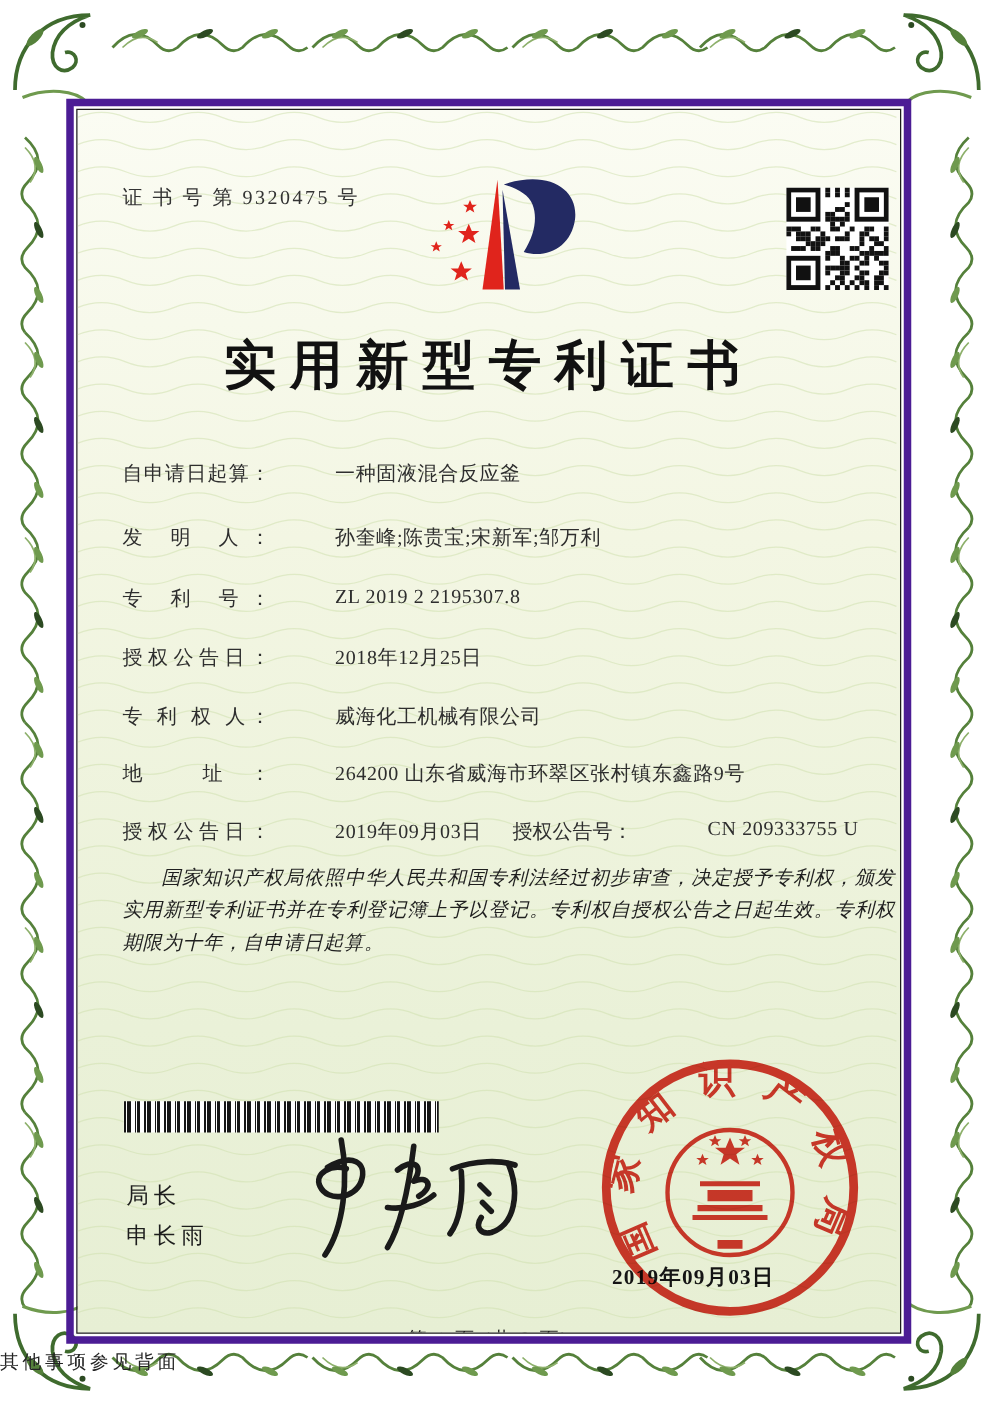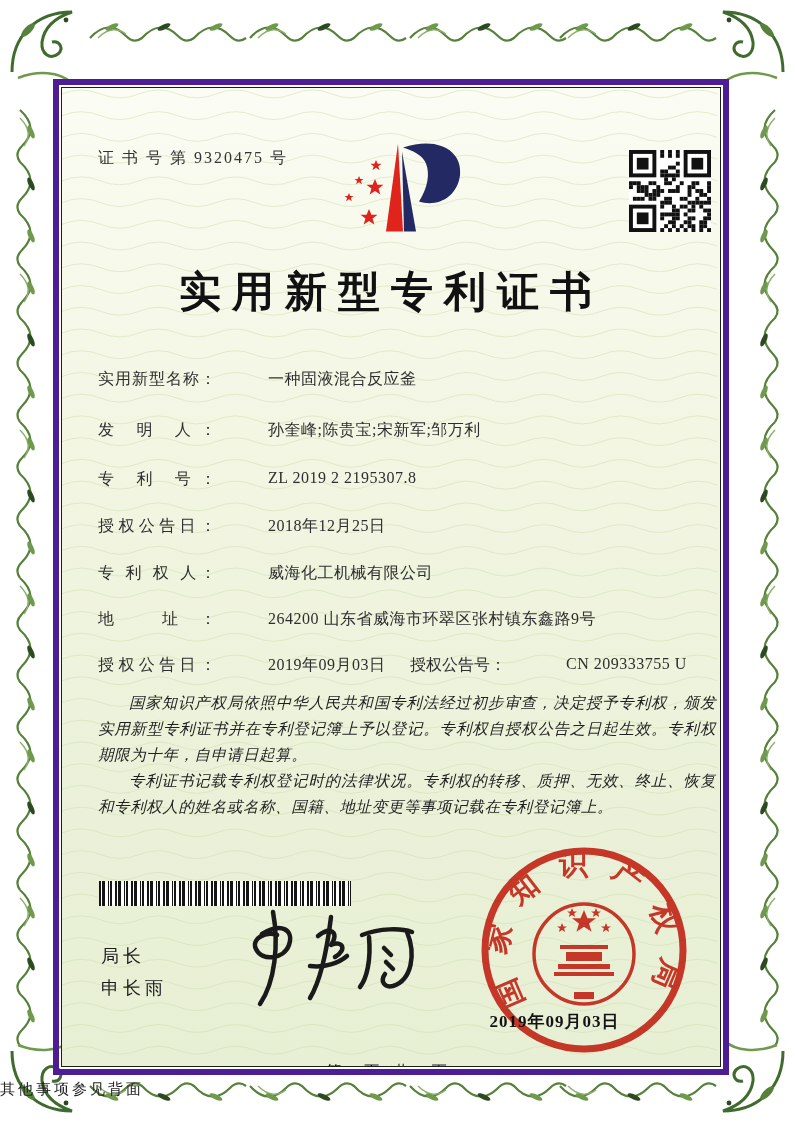--- a/index.html
+++ b/index.html
@@ -307,21 +307,21 @@
               <rect x="64" y="80" width="4" height="4"></rect>
               <rect x="72" y="80" width="4" height="4"></rect>
               <rect x="80" y="80" width="4" height="4"></rect>
             </g>
         </svg>
 
         <div class="title">实用新型专利证书</div>
 
         <div class="fields">
           <div class="f-row" style="top:281px">
-            <span class="f-label">实用新型名称：</span>
+            <span class="f-label">自申请日起算：</span>
             <span class="f-value">一种固液混合反应釜</span>
           </div>
           <div class="f-row" style="top:332px">
             <span class="f-label">发 明 人：</span>
             <span class="f-value">孙奎峰;陈贵宝;宋新军;邹万利</span>
           </div>
           <div class="f-row" style="top:381px">
             <span class="f-label">专 利 号：</span>
             <span class="f-value">ZL 2019 2 2195307.8</span>
           </div>
@@ -342,21 +342,20 @@
             <span class="f-value">2019年09月03日</span>
             <span class="f-pair2">
               <span class="f-label">授权公告号：</span>
               <span class="f-value">CN 209333755 U</span>
             </span>
           </div>
         </div>
 
         <div class="paras">
           <p>国家知识产权局依照中华人民共和国专利法经过初步审查，决定授予专利权，颁发实用新型专利证书并在专利登记簿上予以登记。专利权自授权公告之日起生效。专利权期限为十年，自申请日起算。</p>
-          <p>专利证书记载专利权登记时的法律状况。专利权的转移、质押、无效、终止、恢复和专利权人的姓名或名称、国籍、地址变更等事项记载在专利登记簿上。</p>
         </div>
 
         <div class="barcode" aria-label="barcode"></div>
 
         <div class="director-title">局长</div>
         <div class="director-name">申长雨</div>
 
         <svg class="signature" viewBox="0 0 195 110" xmlns="http://www.w3.org/2000/svg" aria-label="申长雨">
           <g fill="none" stroke="#1a1a1a" stroke-width="4.5" stroke-linecap="round" stroke-linejoin="round">
             <path d="M28,30 C48,18 60,26 55,41 C50,55 28,58 22,45 C17,35 31,27 43,31"></path>

